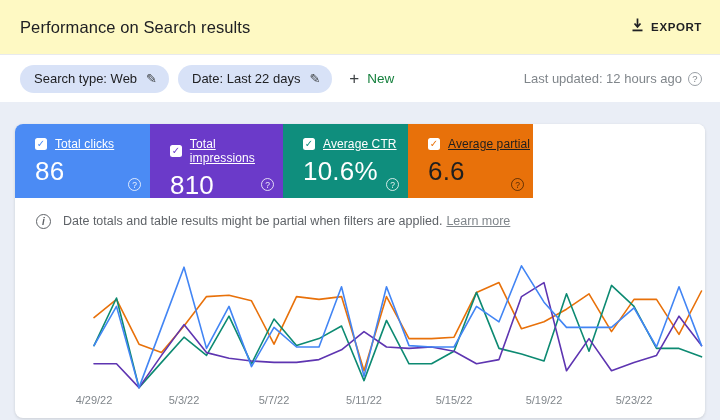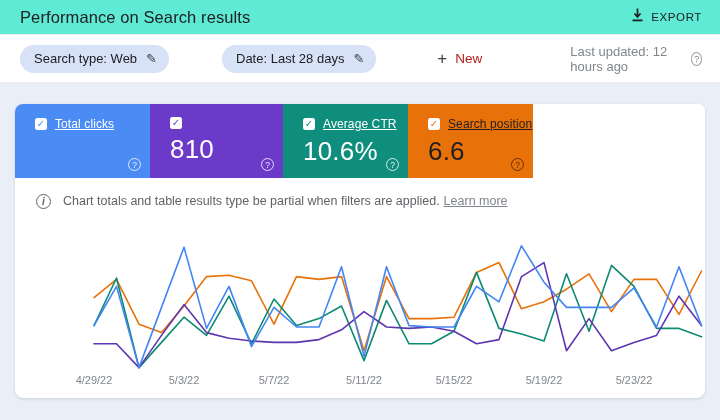--- a/index.html
+++ b/index.html
@@ -1,33 +1,33 @@
 <!DOCTYPE html>
 <html><head>
 <meta charset="utf-8">
 <style>
   * { margin:0; padding:0; box-sizing:border-box; }
   html,body { width:720px; height:420px; overflow:hidden; }
   body { font-family:"Liberation Sans","DejaVu Sans",sans-serif; background:#eaeef6; color:#202124; }
 
   
-  .header { height:35px; background:#5eead4; border-bottom:1px solid #e8eaed;
+  .header { height:55px; background:#fef9c3; border-bottom:1px solid #e8eaed;
             display:flex; align-items:center; justify-content:space-between; padding:0 18px 0 20px; }
   .page-title { font-size:16.5px; font-weight:500; color:#202124; letter-spacing:.1px; }
   .export-btn { display:flex; align-items:center; gap:7px; cursor:pointer; }
-  .export-label { font-size:11.5px; font-weight:400; letter-spacing:.6px; color:#202124; }
+  .export-label { font-size:11.5px; font-weight:700; letter-spacing:.6px; color:#202124; }
 
   
-  .filterbar { height:47px; background:#fff; display:flex; align-items:center; padding:0 18px 0 20px;gap:44px; }
+  .filterbar { height:47px; background:#fff; display:flex; align-items:center; padding:0 18px 0 20px; }
   .chip { display:flex; align-items:center; height:28px; background:#d8e2f7; border-radius:14px;
           padding:0 12px 0 14px; margin-right:9px; font-size:13px; color:#202124; cursor:pointer; white-space:nowrap; }
   .chip .chip-icon { margin-left:9px; font-size:13px; color:#3c4043; }
   .new-filter { display:flex; align-items:center; gap:8px; margin-left:8px; cursor:pointer; }
   .new-filter .plus { font-size:17px; color:#3c4043; font-weight:400; }
-  .new-filter .new-label { font-size:13.5px; color:#b91c1c; }
+  .new-filter .new-label { font-size:13.5px; color:#15803d; }
   .spacer { flex:1; }
   .last-updated { display:flex; align-items:center; gap:6px; font-size:13px; color:#80868b; }
   .q-circle { width:14px; height:14px; border:1.4px solid #9aa0a6; border-radius:50%;
               font-size:9.5px; color:#80868b; display:flex; align-items:center; justify-content:center; }
 
   
   .content { padding:22px 15px 0 15px; }
   .card { background:#fff; border-radius:8px; height:294px; overflow:hidden;
           box-shadow:0 1px 3px rgba(60,64,67,.18); }
 
@@ -75,21 +75,21 @@
     <span class="export-label">EXPORT</span>
   </div>
 </div>
 
 <div class="filterbar">
   <div class="chip">
     <span>Search type: Web</span>
     <span class="chip-icon">✎</span>
   </div>
   <div class="chip">
-    <span>Date: Last 28 days</span>
+    <span>Date: Last 22 days</span>
     <span class="chip-icon">✎</span>
   </div>
   <div class="new-filter">
     <span class="plus">+</span>
     <span class="new-label">New</span>
   </div>
   <div class="spacer"></div>
   <div class="last-updated">
     <span>Last updated: 12 hours ago</span>
     <span class="q-circle">?</span>
@@ -98,52 +98,54 @@
 
 <div class="content">
   <div class="card">
 
     <div class="metrics-row">
       <div class="metric" style="background: rgb(75, 139, 244); color: rgb(255, 255, 255);">
         <div class="metric-top">
           <span class="mcheck" style="color: rgb(75, 139, 244);">✓</span>
           <span class="metric-label">Total clicks</span>
         </div>
+        <div class="metric-value">86</div>
         <span class="help-circle">?</span>
       </div>
       <div class="metric" style="background: rgb(107, 58, 201); color: rgb(255, 255, 255);">
         <div class="metric-top">
           <span class="mcheck" style="color: rgb(107, 58, 201);">✓</span>
+          <span class="metric-label">Total impressions</span>
         </div>
         <div class="metric-value">810</div>
         <span class="help-circle">?</span>
       </div>
       <div class="metric" style="background: rgb(15, 142, 125); color: rgb(255, 255, 255);">
         <div class="metric-top">
           <span class="mcheck" style="color: rgb(15, 142, 125);">✓</span>
           <span class="metric-label">Average CTR</span>
         </div>
         <div class="metric-value">10.6%</div>
         <span class="help-circle">?</span>
       </div>
       <div class="metric dark-text" style="background: rgb(232, 113, 10); color: rgb(31, 31, 31);">
         <div class="metric-top">
           <span class="mcheck" style="color: rgb(232, 113, 10);">✓</span>
-          <span class="metric-label">Search position</span>
+          <span class="metric-label">Average partial</span>
         </div>
         <div class="metric-value">6.6</div>
         <span class="help-circle">?</span>
       </div>
       <div class="metrics-filler"></div>
     </div>
 
     <div class="notice-row">
       <span class="info-circle">i</span>
       <span class="notice-text">
-        <span>Chart totals and table results type be partial when filters are applied.</span><span class="notice-link">Learn more</span>
+        <span>Date totals and table results might be partial when filters are applied.</span><span class="notice-link">Learn more</span>
       </span>
     </div>
 
     <div class="chart-wrap">
       <svg id="chart-svg" width="690" height="170" viewBox="0 0 690 170">
           <polyline points="50.0,73.6 72.5,55.4 95.0,100.2 117.5,108.6 140.0,82.0 162.5,52.6 185.0,51.2 207.5,56.8 230.0,100.2 252.5,52.6 275.0,55.4 297.5,52.6 320.0,126.8 342.5,52.6 365.0,94.6 387.5,94.6 410.0,93.2 432.5,48.4 455.0,38.6 477.5,84.8 500.0,77.8 522.5,65.2 545.0,49.8 567.5,87.6 590.0,55.4 612.5,55.4 635.0,90.4 657.5,47.0" stroke="#e8710a" stroke-width="1.6"></polyline>
           <polyline points="50.0,101.6 72.5,54.0 95.0,143.6 117.5,118.4 140.0,93.2 162.5,111.4 185.0,72.2 207.5,119.8 230.0,75.0 252.5,101.6 275.0,94.6 297.5,82.0 320.0,136.6 342.5,76.4 365.0,119.8 387.5,119.8 410.0,107.2 432.5,48.4 455.0,104.4 477.5,110.0 500.0,117.0 522.5,49.8 545.0,107.2 567.5,41.4 590.0,62.4 612.5,104.4 635.0,104.4 657.5,112.8" stroke="#0d8a72" stroke-width="1.6"></polyline>
           <polyline points="50.0,119.8 72.5,119.8 95.0,143.6 117.5,111.4 140.0,80.6 162.5,108.6 185.0,114.2 207.5,117.0 230.0,118.4 252.5,118.4 275.0,115.6 297.5,105.8 320.0,87.6 342.5,103.0 365.0,104.4 387.5,103.0 410.0,107.2 432.5,119.8 455.0,115.6 477.5,52.6 500.0,38.6 522.5,126.8 545.0,94.6 567.5,126.8 590.0,118.4 612.5,111.4 635.0,72.2 657.5,101.6" stroke="#5e35b1" stroke-width="1.6"></polyline>
           <polyline points="50.0,101.6 72.5,62.4 95.0,143.6 117.5,83.4 140.0,23.2 162.5,104.4 185.0,62.4 207.5,122.6 230.0,83.4 252.5,103.0 275.0,103.0 297.5,42.8 320.0,132.4 342.5,42.8 365.0,101.6 387.5,103.0 410.0,103.0 432.5,62.4 455.0,77.8 477.5,21.8 500.0,58.2 522.5,83.4 545.0,83.4 567.5,83.4 590.0,63.8 612.5,103.0 635.0,42.8 657.5,101.6" stroke="#4285f4" stroke-width="1.6"></polyline>
           <text x="50" y="160" text-anchor="middle" class="tick">4/29/22</text>

